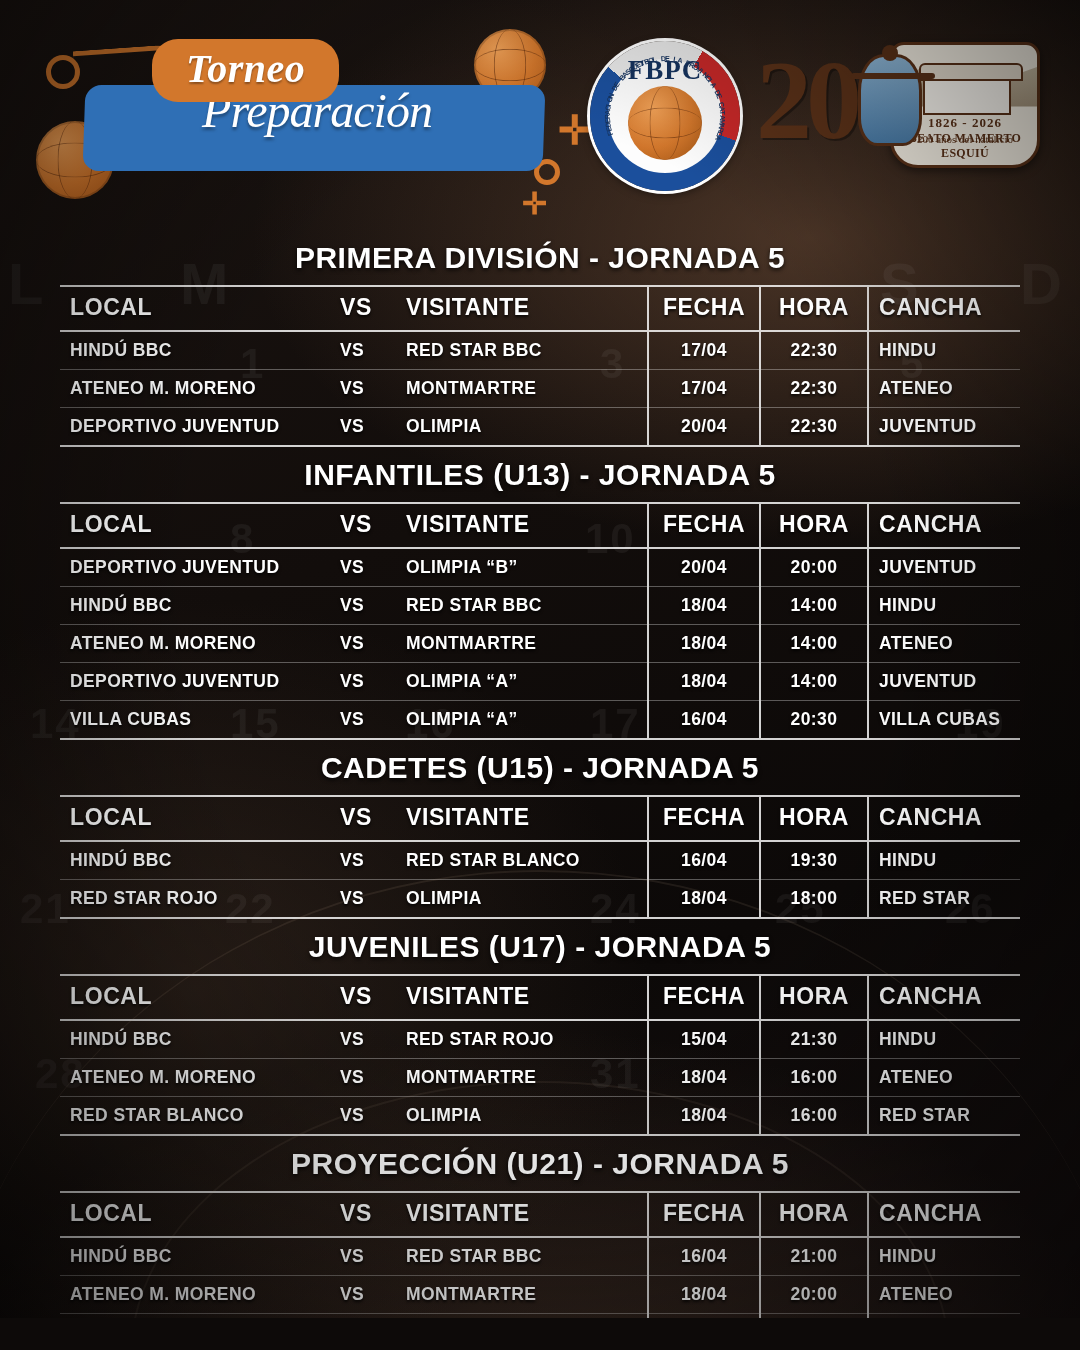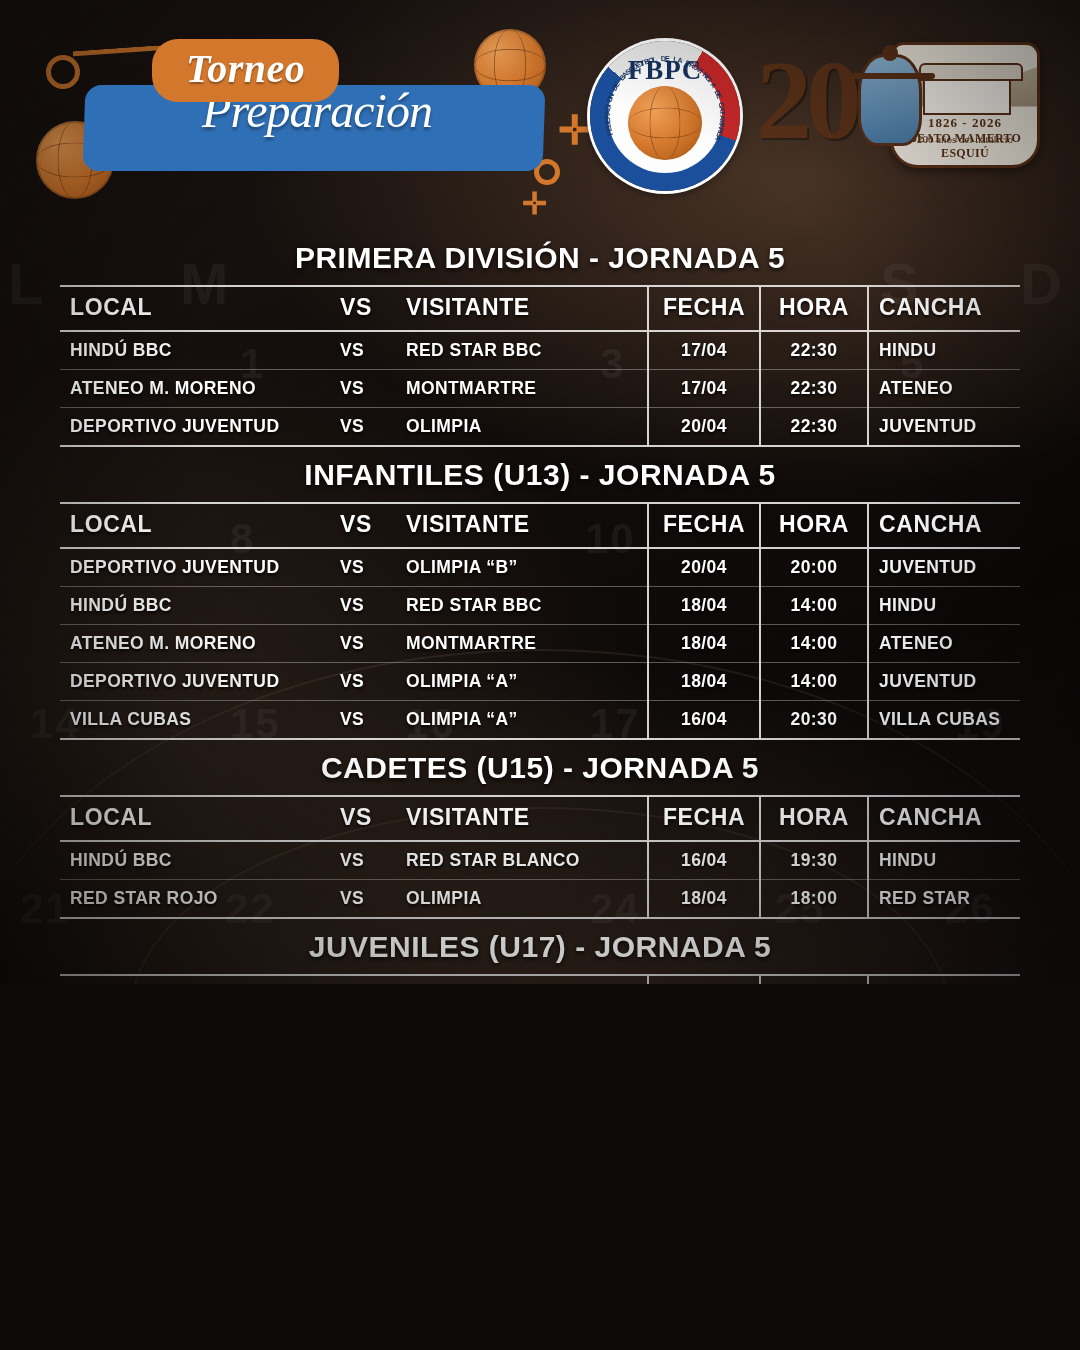--- a/index.html
+++ b/index.html
@@ -4,21 +4,21 @@
 <style>
   * { box-sizing: border-box; margin: 0; padding: 0; }
   html, body {
     width: 1080px; height: 1350px;
     font-family: "Liberation Sans", sans-serif;
     background: #0d0a09;
     overflow: hidden;
   }
   .poster {
     position: relative;
-    width: 1080px; height: 984px;
+    width: 1080px; height: 1318px;
     background:
       radial-gradient(ellipse 900px 500px at 75% 18%, rgba(120,84,60,0.55), rgba(0,0,0,0) 62%),
       radial-gradient(ellipse 700px 600px at 18% 75%, rgba(70,52,40,0.45), rgba(0,0,0,0) 65%),
       radial-gradient(ellipse 1000px 700px at 50% 110%, rgba(150,110,80,0.30), rgba(0,0,0,0) 60%),
       linear-gradient(160deg, #1b1411 0%, #120d0b 40%, #0c0908 70%, #171010 100%);
     overflow: hidden;
   }
   
   .watermark {
     position: absolute; inset: 0;

